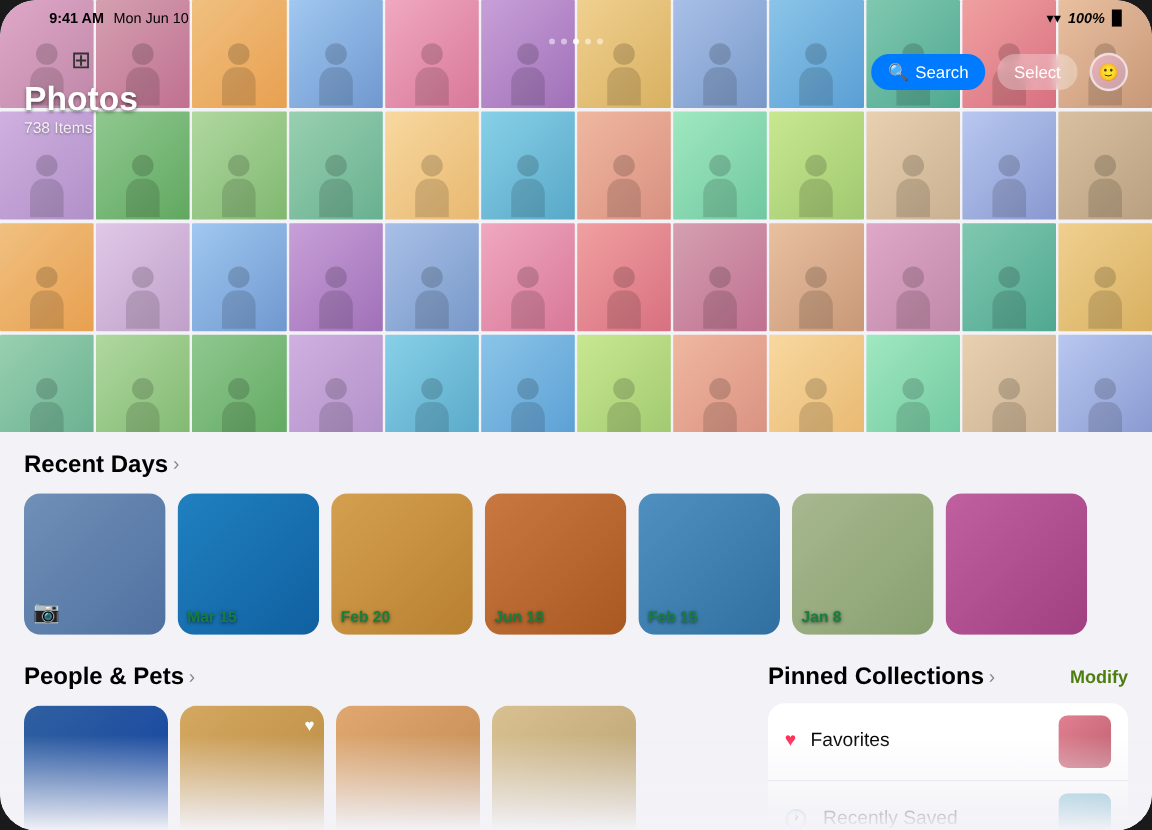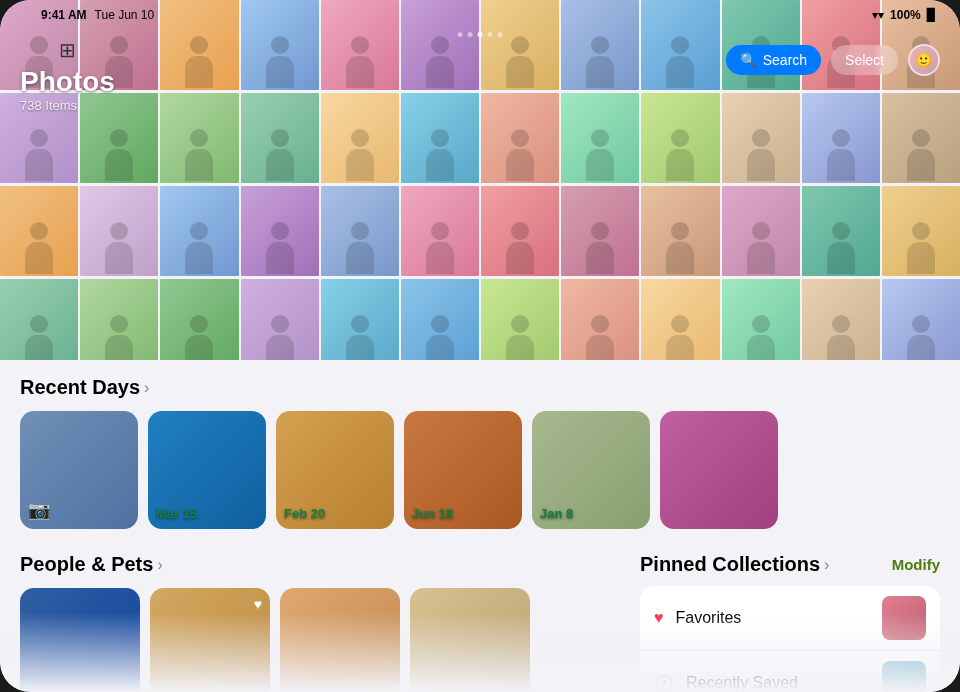--- a/index.html
+++ b/index.html
@@ -737,25 +737,25 @@
           </div>
         </div>
       </div>
     </div>
 
   <div class="grid-gradient"></div>
 
   <div class="status-bar">
     <div style="display:flex; align-items:center; gap:8px;">
       <span class="status-time">9:41 AM</span>
-      <span style="font-size:12px; color:#000; font-weight:500;">Tue Jun 10</span>
+      <span style="font-size:12px; color:#000; font-weight:500;">Mon Jun 10</span>
     </div>
     <div class="status-right">
       <span class="wifi-icon">▾▾</span>
-      <span style="font-size:12px;font-weight:600;">100%</span>
+      <span style="font-size:12px;font-weight:600;font-style:italic;">100%</span>
       <span style="font-size:12px;">▉</span>
     </div>
   </div>
 
   <div class="dots-indicator">
     <div class="dot"></div>
     <div class="dot"></div>
     <div class="dot active"></div>
     <div class="dot"></div>
     <div class="dot"></div>
@@ -805,20 +805,24 @@
           </div>
           <div class="day-thumb">
             <div class="day-thumb-bg" style="background: linear-gradient(135deg, rgb(212, 160, 80), rgb(184, 128, 48));"></div>
             <div class="day-label">Feb 20</div>
           </div>
           <div class="day-thumb">
             <div class="day-thumb-bg" style="background: linear-gradient(135deg, rgb(200, 120, 64), rgb(168, 88, 32));"></div>
             <div class="day-label">Jun 18</div>
           </div>
           <div class="day-thumb">
+            <div class="day-thumb-bg" style="background: linear-gradient(135deg, rgb(80, 144, 192), rgb(48, 112, 160));"></div>
+            <div class="day-label">Feb 15</div>
+          </div>
+          <div class="day-thumb">
             <div class="day-thumb-bg" style="background: linear-gradient(135deg, rgb(168, 184, 144), rgb(136, 160, 112));"></div>
             <div class="day-label">Jan 8</div>
           </div>
           <div class="day-thumb">
             <div class="day-thumb-bg" style="background: linear-gradient(135deg, rgb(192, 96, 160), rgb(160, 64, 128));"></div>
           </div>
         </div>
 
       <div class="bottom-sections">
 

